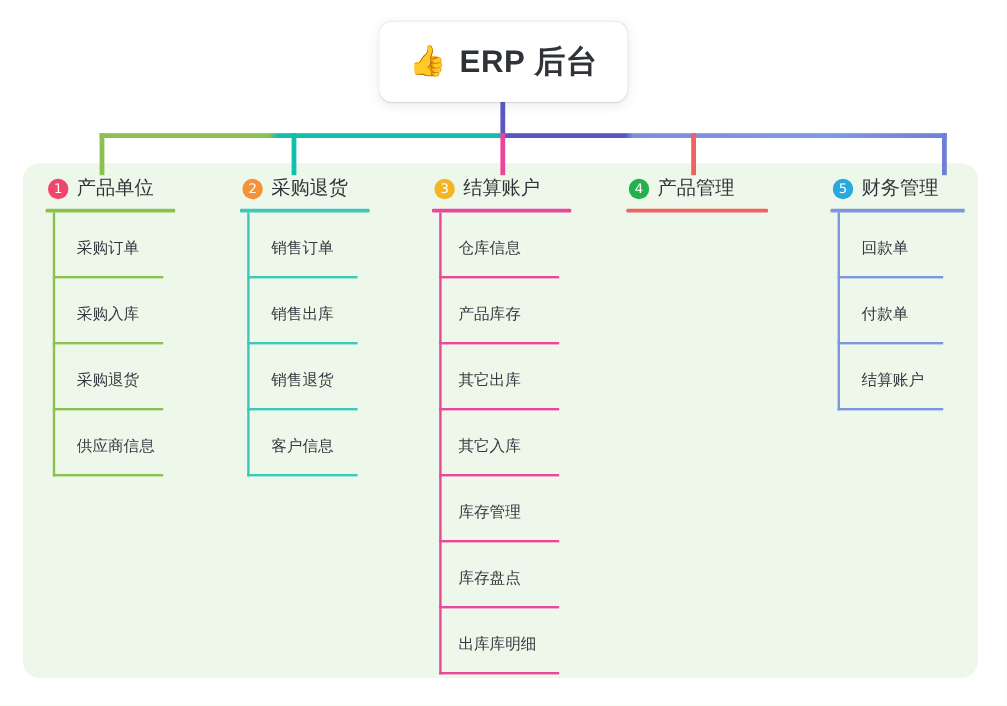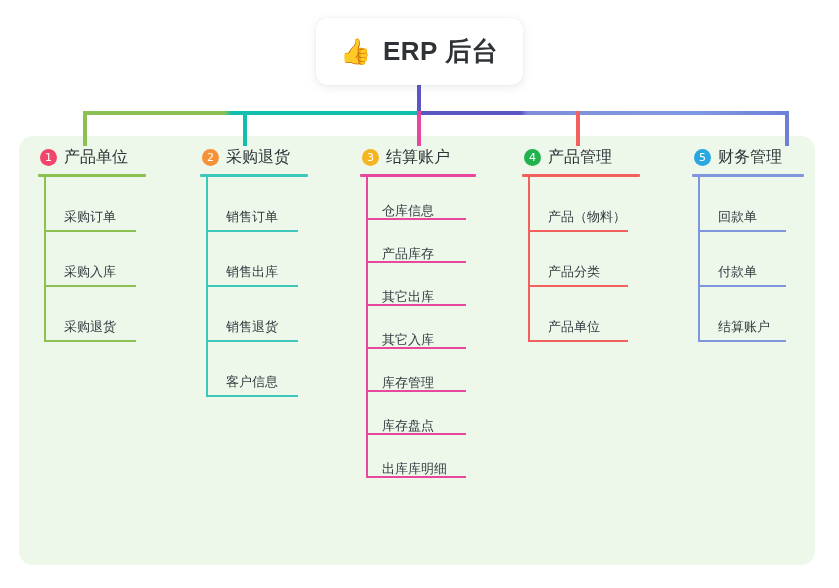--- a/index.html
+++ b/index.html
@@ -154,32 +154,32 @@
     height: 55px;
     padding-left: 20px;
     display: flex;
     align-items: center;
   }
   .item .label {
     font-size: 13px;
     color: #333a40;
     white-space: nowrap;
     position: relative;
-    top: 12px;
+    top: 2px;
   }
   .item .rule {
     position: absolute;
     left: 0;
     bottom: 0;
     height: 2px;
     width: 92px;
   }
   #col2 .item .rule,
   #col3 .item .rule { width: 100px; }
-  #col2 .item { height: 43px; padding-left: 16px; }
+  #col2 .item { height: 55px; padding-left: 16px; }
   #col3 .head-rule { width: 118px; }
   #col2 .head-rule { width: 116px; }
   #col4 .head-rule { width: 112px; }
   #col4 .item .rule { width: 88px; }
 </style>
 </head>
 <body>
 
 <div id="canvas">
 
@@ -211,20 +211,24 @@
           <span class="rule" style="background: rgb(140, 193, 82);"></span>
         </div>
         <div class="item">
           <span class="label">采购入库</span>
           <span class="rule" style="background: rgb(140, 193, 82);"></span>
         </div>
         <div class="item">
           <span class="label">采购退货</span>
           <span class="rule" style="background: rgb(140, 193, 82);"></span>
         </div>
+        <div class="item">
+          <span class="label">供应商信息</span>
+          <span class="rule" style="background: rgb(140, 193, 82);"></span>
+        </div>
       </div>
   </div>
 
   <div class="column" id="col1">
     <div class="col-head">
       <span class="badge" style="background: rgb(245, 145, 54);">2</span>
       <span class="col-title">采购退货</span>
     </div>
     <div class="head-rule" style="background: rgb(60, 200, 187);"></div>
     <div class="items">
@@ -286,35 +290,20 @@
         </div>
       </div>
   </div>
 
   <div class="column" id="col3">
     <div class="col-head">
       <span class="badge" style="background: rgb(34, 177, 76);">4</span>
       <span class="col-title">产品管理</span>
     </div>
     <div class="head-rule" style="background: rgb(242, 96, 95);"></div>
-    <div class="items">
-      <div class="spine" style="background: rgb(242, 96, 95);"></div>
-    <div class="item">
-          <span class="label">产品（物料）</span>
-          <span class="rule" style="background: rgb(242, 96, 95);"></span>
-        </div>
-        <div class="item">
-          <span class="label">产品分类</span>
-          <span class="rule" style="background: rgb(242, 96, 95);"></span>
-        </div>
-        <div class="item">
-          <span class="label">产品单位</span>
-          <span class="rule" style="background: rgb(242, 96, 95);"></span>
-        </div>
-      </div>
   </div>
 
   <div class="column" id="col4">
     <div class="col-head">
       <span class="badge" style="background: rgb(41, 168, 224);">5</span>
       <span class="col-title">财务管理</span>
     </div>
     <div class="head-rule" style="background: rgb(127, 149, 221);"></div>
     <div class="items">
       <div class="spine" style="background: rgb(127, 149, 221);"></div>

